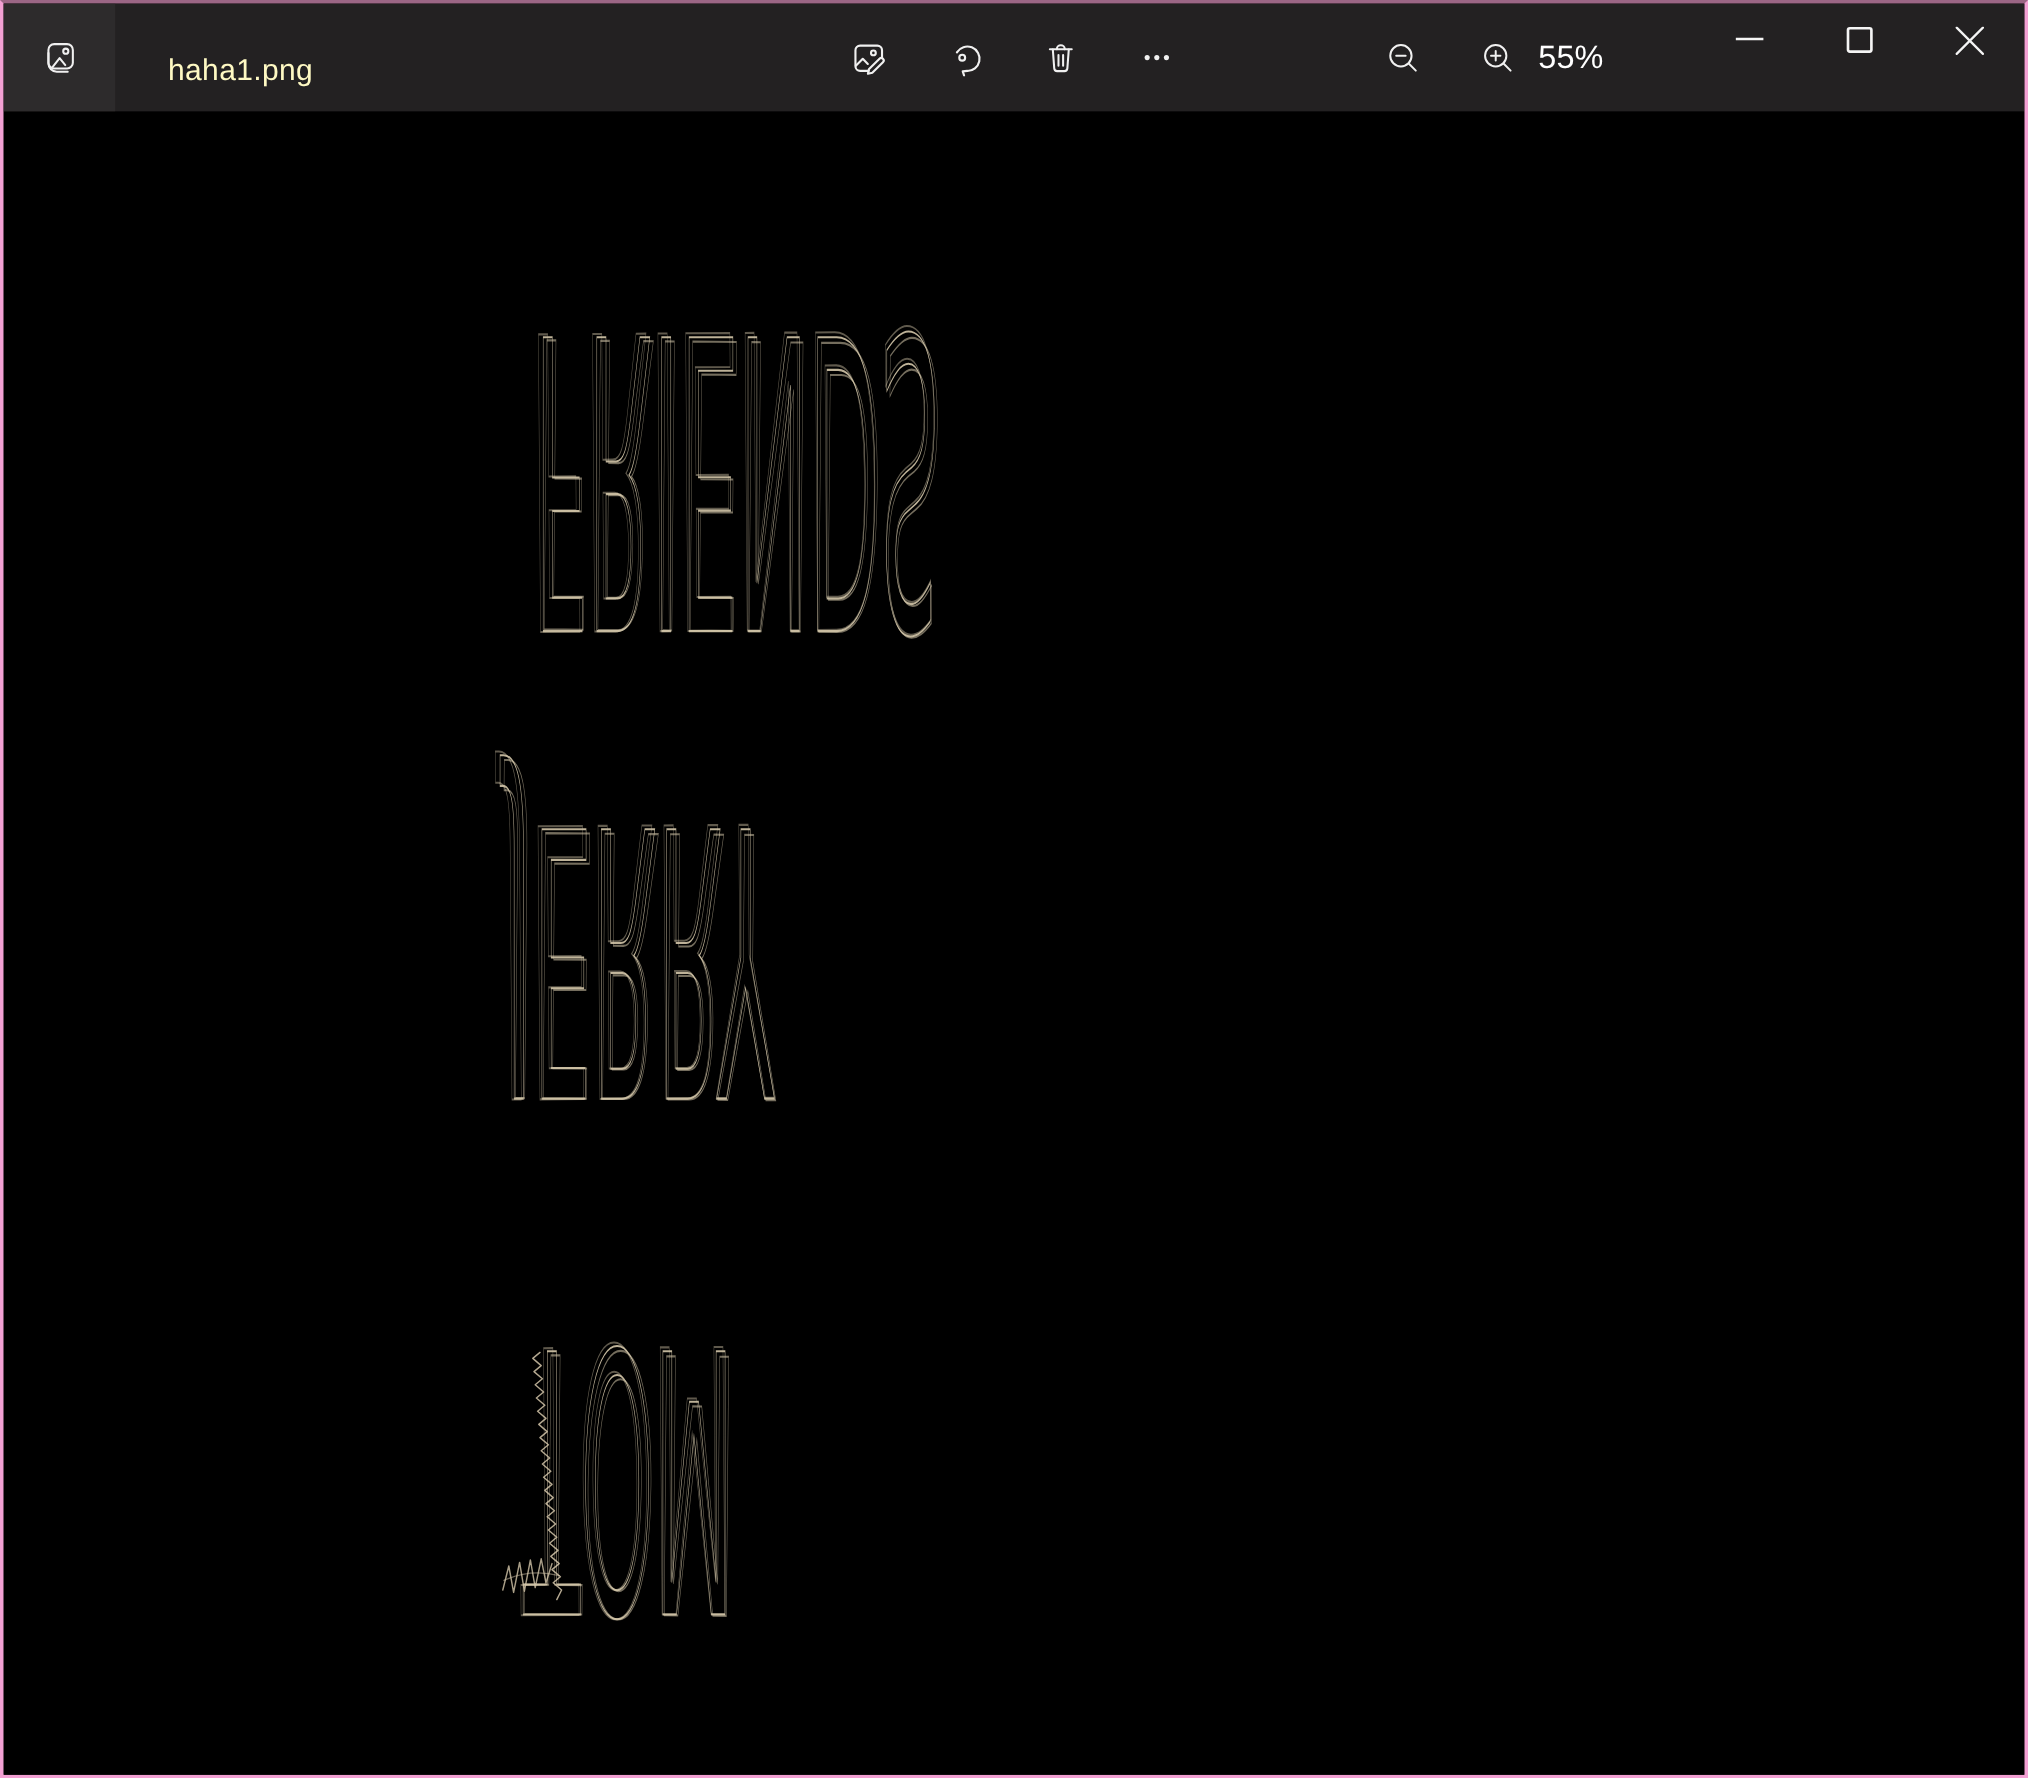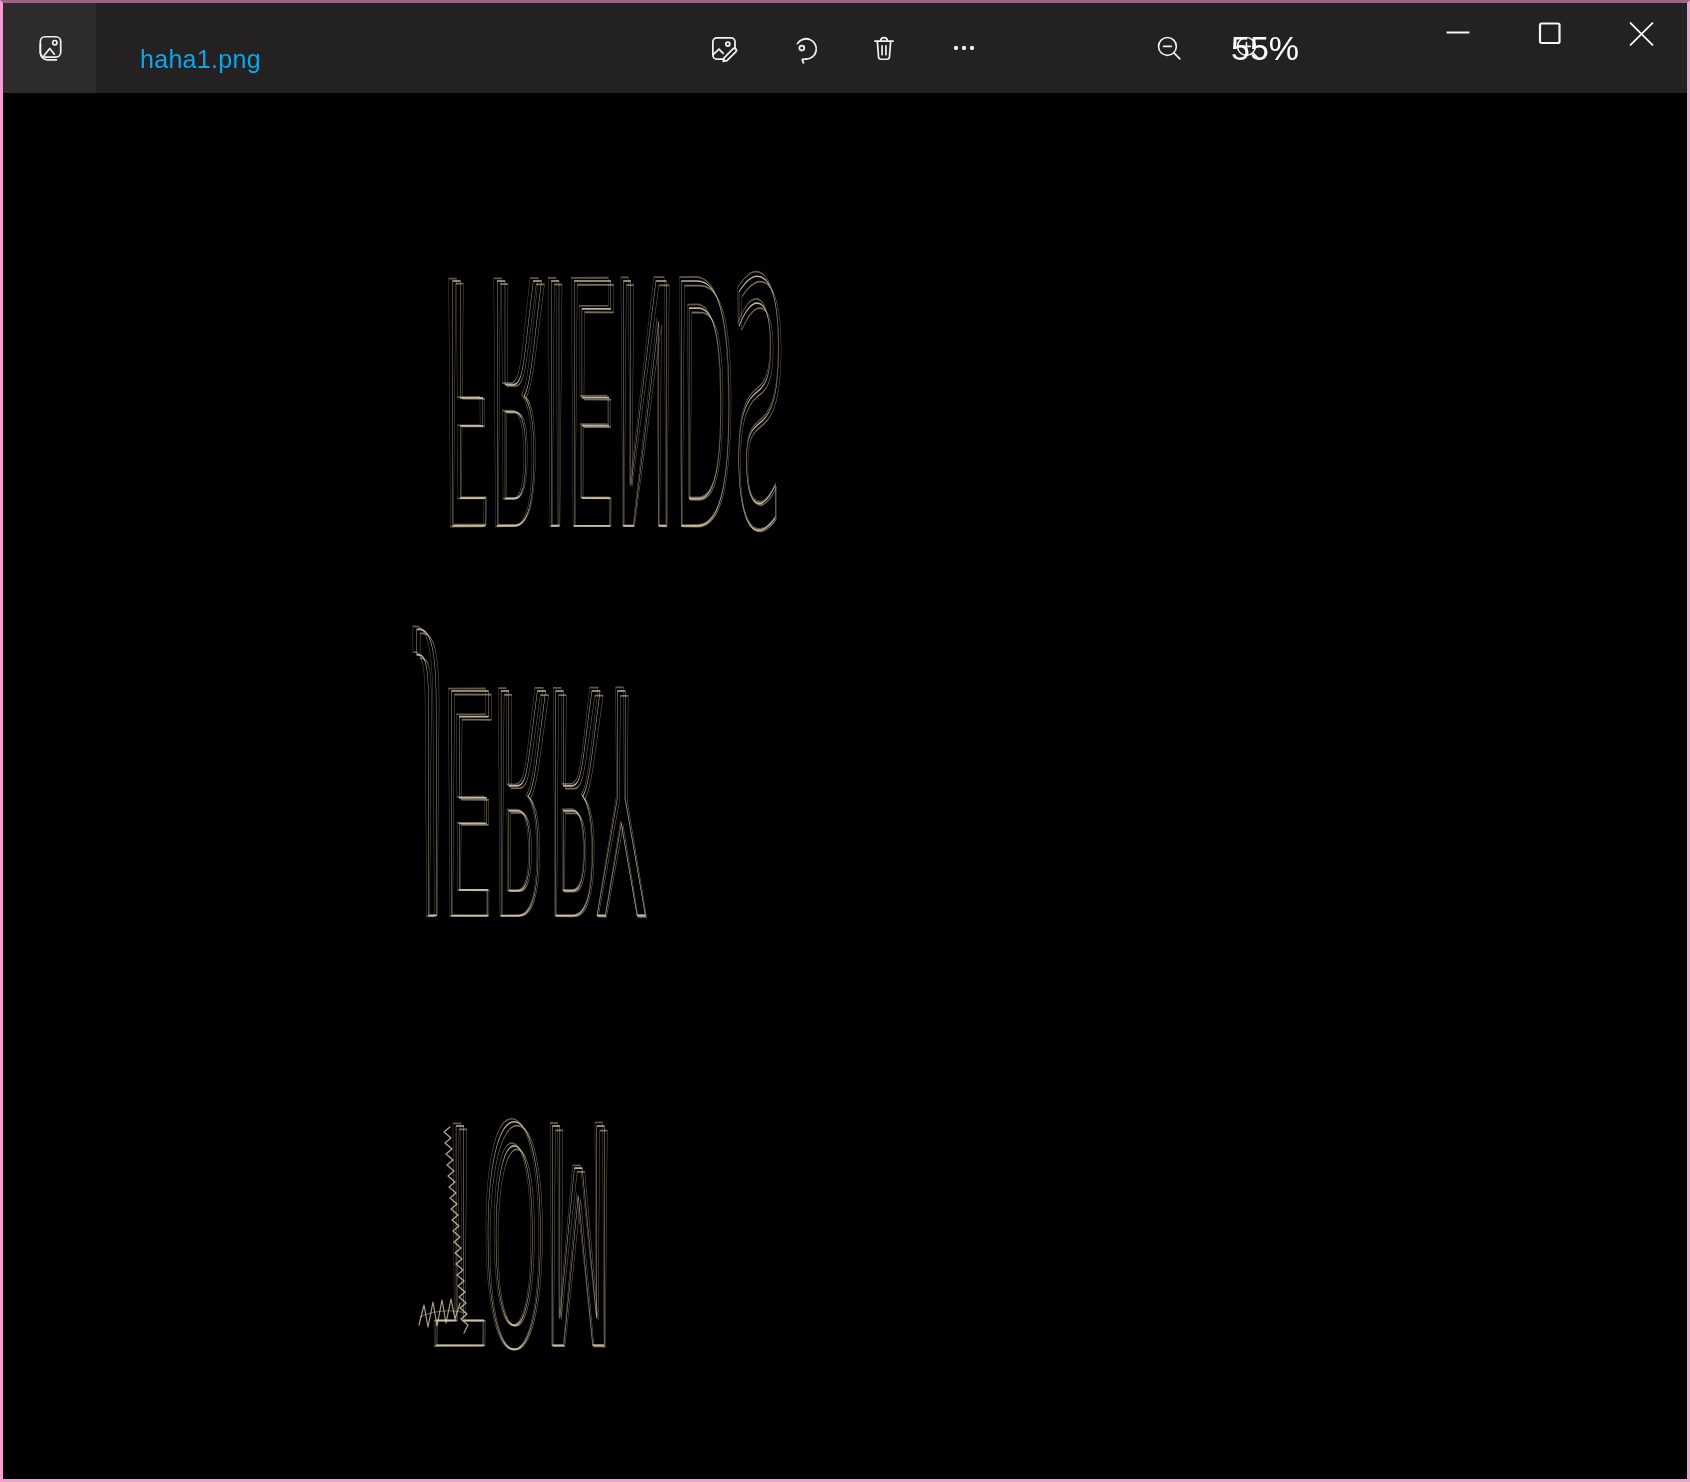--- a/index.html
+++ b/index.html
@@ -22,34 +22,34 @@
     background:var(--titlebar);
   }
   .app-btn{
     position:absolute;left:0;top:0;width:93px;height:90px;
     background:#2d2b2c;display:flex;align-items:center;justify-content:center;
     cursor:pointer;
   }
   .win-title{
     position:absolute;left:137px;top:0;height:112px;
     display:flex;align-items:center;
-    color:#0ea5e9;font-size:25px;letter-spacing:.3px;white-space:nowrap;
+    color:#fef9c3;font-size:25px;letter-spacing:.3px;white-space:nowrap;
   }
   .tbtn{
     position:absolute;top:15px;width:60px;height:60px;border-radius:6px;
     display:flex;align-items:center;justify-content:center;cursor:pointer;
   }
   .cbtn{
     position:absolute;top:0;width:66px;height:62px;
     display:flex;align-items:center;justify-content:center;cursor:pointer;
   }
   .zoom-label{
-    position:absolute;left:1220px;top:0;width:84px;height:90px;
+    position:absolute;left:1264px;top:0;width:84px;height:90px;
     display:flex;align-items:center;justify-content:center;
-    color:#ffffff;font-size:34px;
+    color:#ffffff;font-size:27px;
   }
   .icon{display:block;}
   .icon *{stroke:var(--icon);fill:none;stroke-width:1.6;stroke-linecap:round;stroke-linejoin:round;}
   .icon .fill{fill:var(--icon);stroke:none;}
   .caption-icon *{stroke:#f5f5f5;fill:none;stroke-linecap:square;}
   .viewport{
     position:absolute;left:0;top:90px;right:0;bottom:0;
     background:var(--canvas-bg);
   }
   .canvas-svg{display:block;width:100%;height:100%;}

